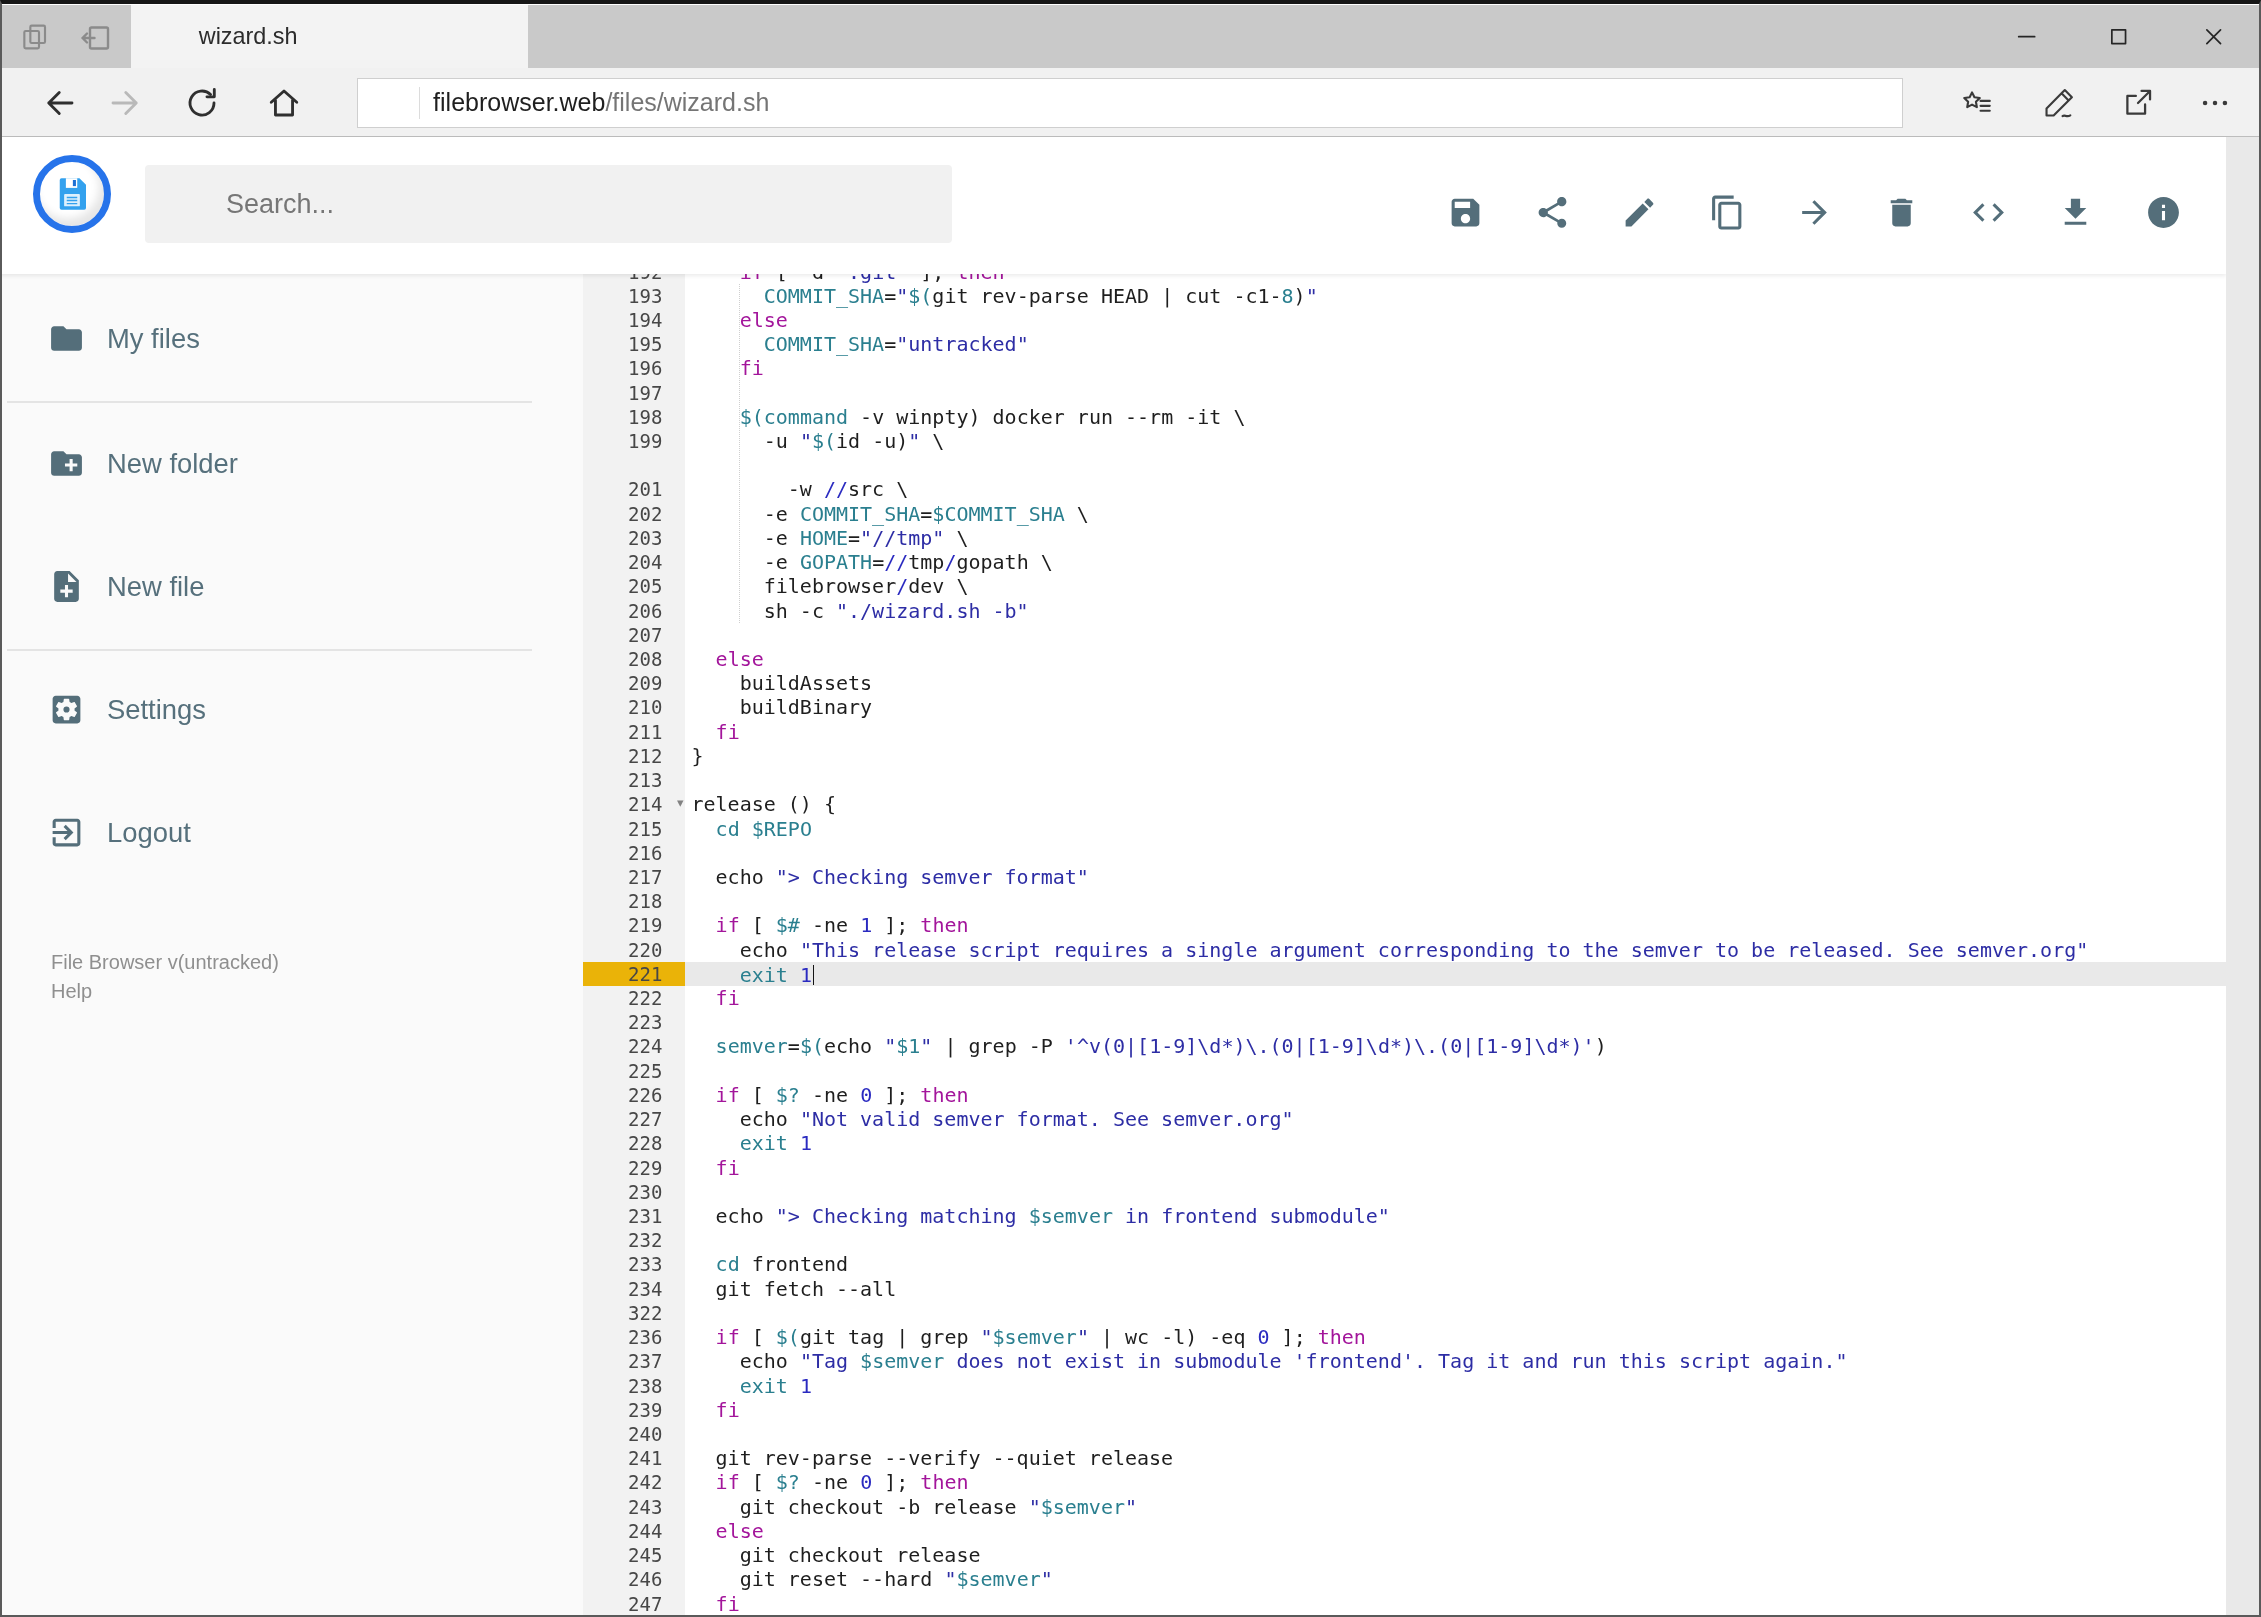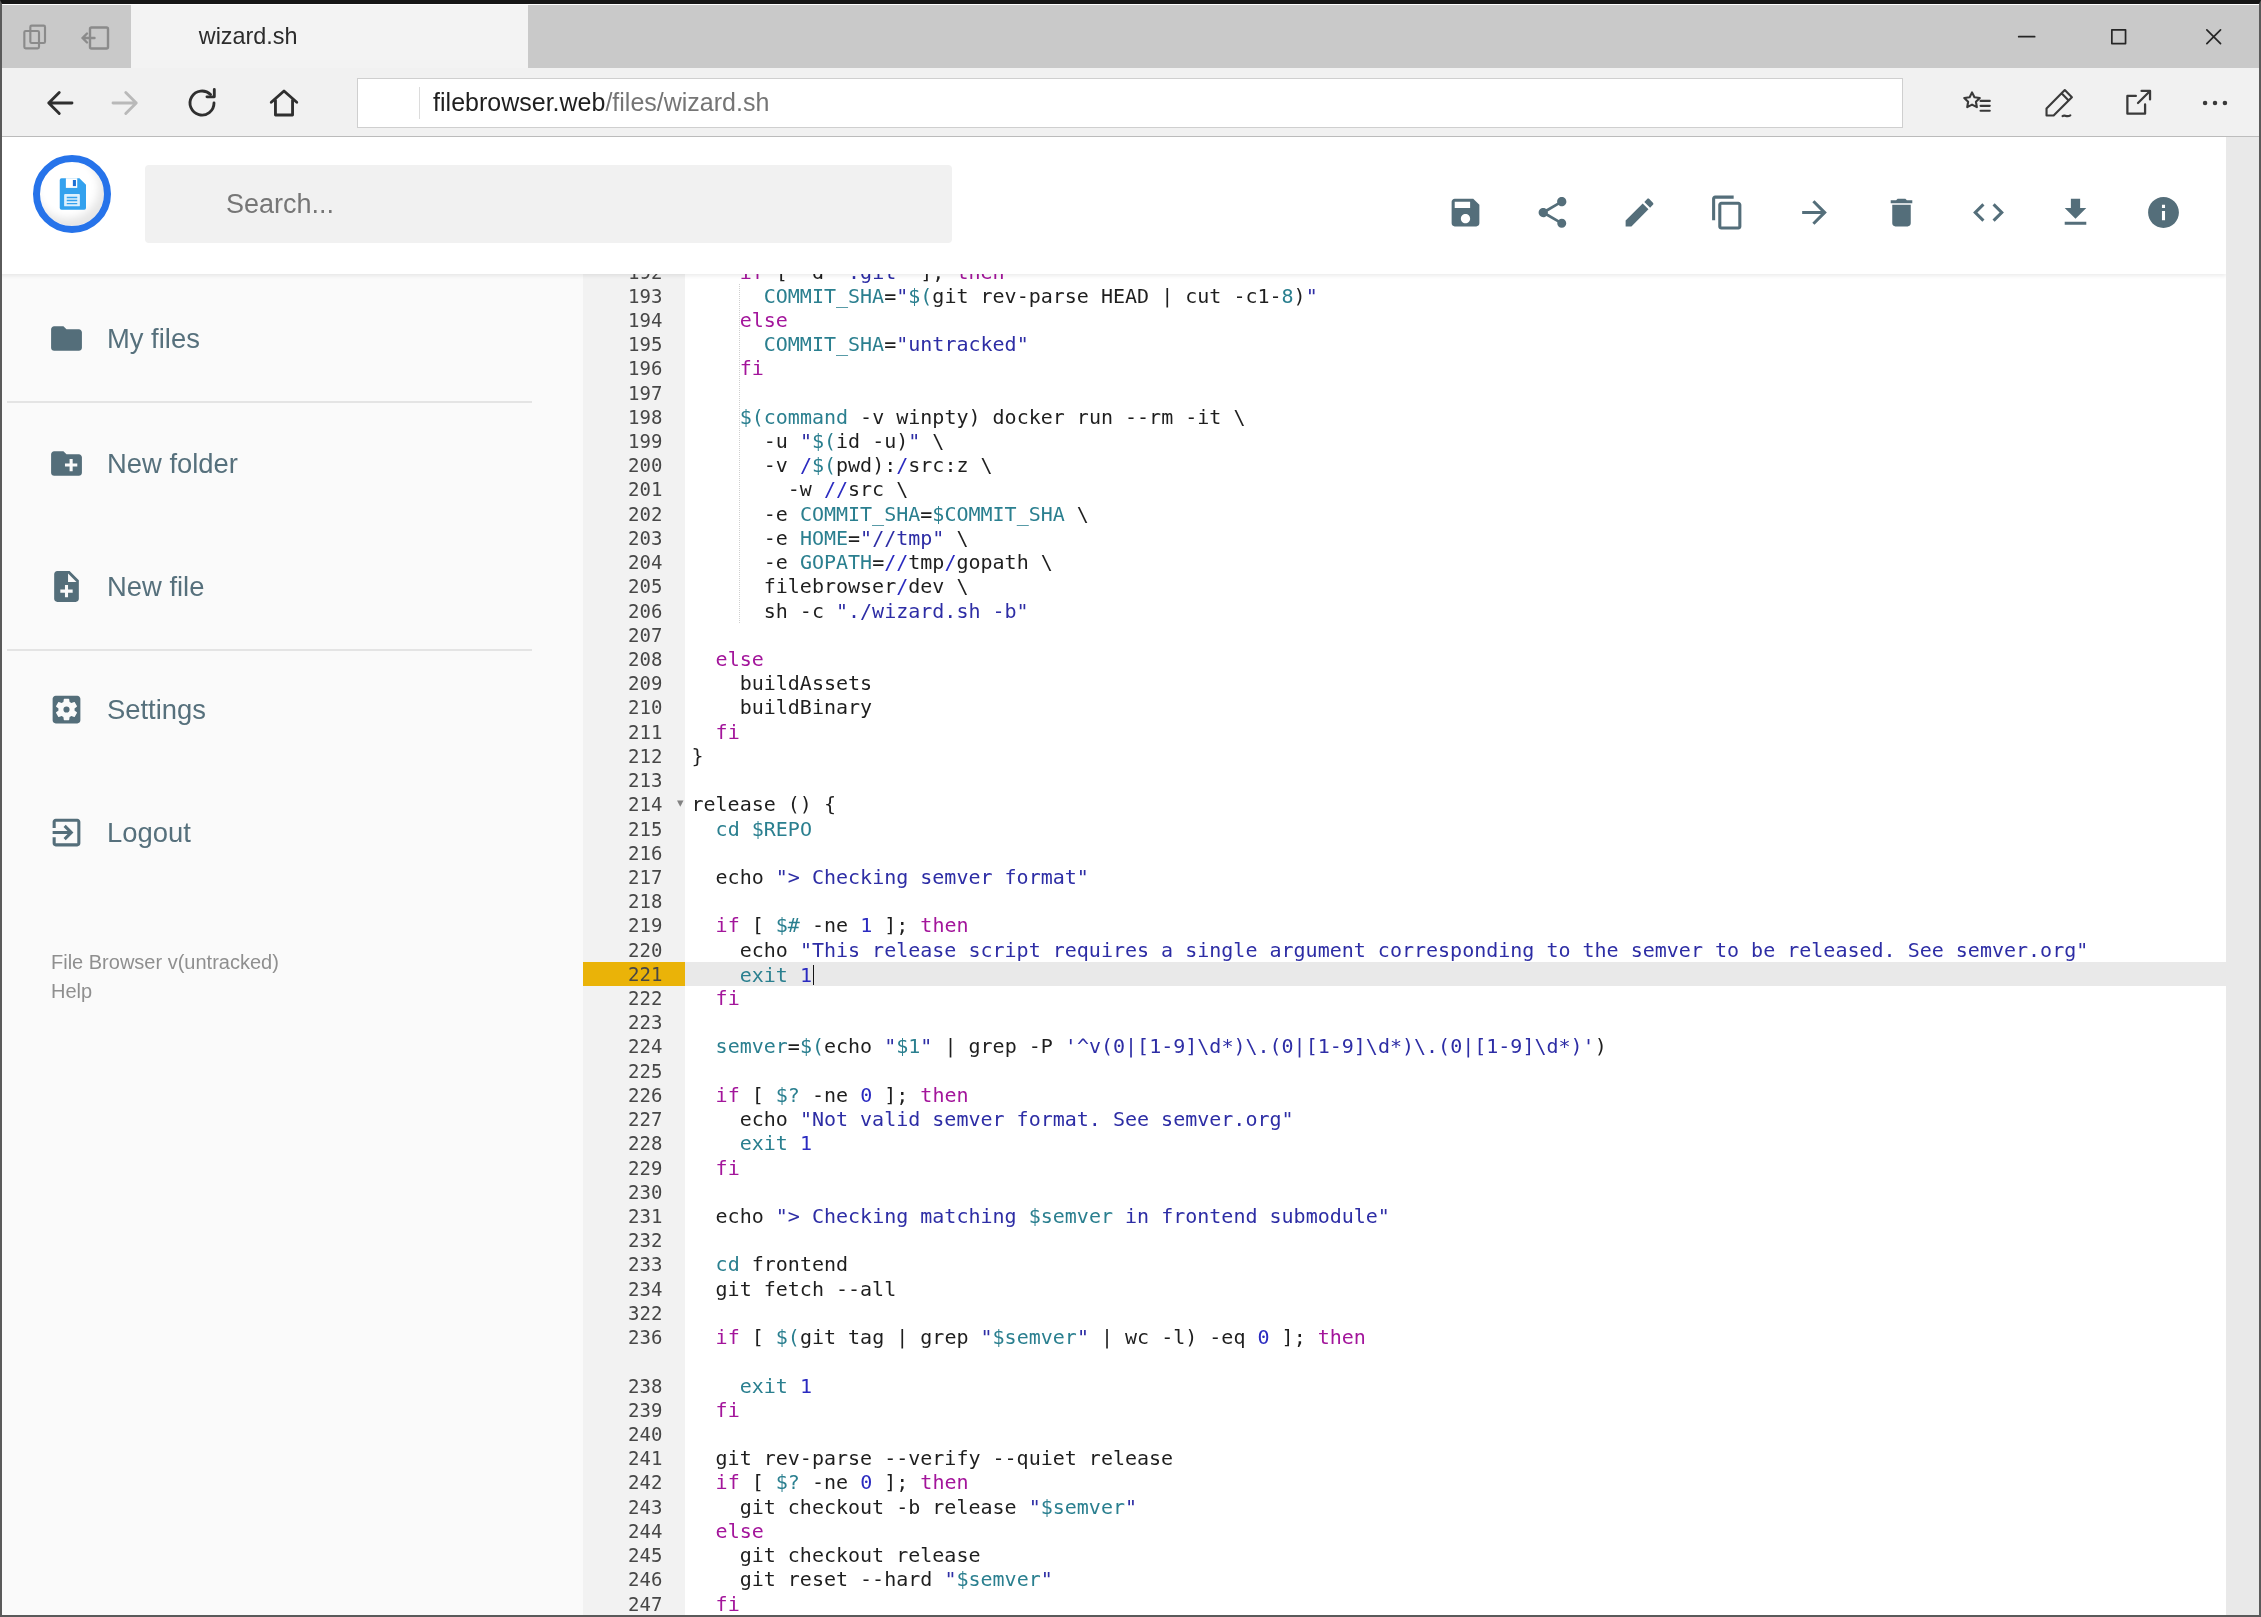--- a/index.html
+++ b/index.html
@@ -334,24 +334,20 @@
         <div class="codecell"></div>
       </div>
       <div class="cm-line" style="top: 131px;">
         <div class="gut"><span>198</span></div>
         <div class="codecell"><span class="tk-p">    </span><span class="tk-v">$(</span><span class="tk-v">command</span><span class="tk-p"> -v winpty) docker run --rm -it \</span></div>
       </div>
       <div class="cm-line" style="top: 155px;">
         <div class="gut"><span>199</span></div>
         <div class="codecell"><span class="tk-p">      -u </span><span class="tk-s">"</span><span class="tk-v">$(</span><span class="tk-p">id -u)</span><span class="tk-s">"</span><span class="tk-p"> \</span></div>
       </div>
-      <div class="cm-line" style="top: 179px;">
-        <div class="gut"><span>200</span></div>
-        <div class="codecell"><span class="tk-p">      -v </span><span class="tk-n">/</span><span class="tk-v">$(</span><span class="tk-p">pwd):</span><span class="tk-n">/</span><span class="tk-p">src:z \</span></div>
-      </div>
       <div class="cm-line" style="top: 203px; gap: 24px;">
         <div class="gut"><span>201</span></div>
         <div class="codecell"><span class="tk-p">      -w </span><span class="tk-n">//</span><span class="tk-p">src \</span></div>
       </div>
       <div class="cm-line" style="top: 228px;">
         <div class="gut"><span>202</span></div>
         <div class="codecell"><span class="tk-p">      -e </span><span class="tk-v">COMMIT_SHA</span><span class="tk-p">=</span><span class="tk-v">$COMMIT_SHA</span><span class="tk-p"> \</span></div>
       </div>
       <div class="cm-line" style="top: 252px;">
         <div class="gut"><span>203</span></div>
@@ -481,20 +477,24 @@
         <div class="gut"><span>234</span></div>
         <div class="codecell"><span class="tk-p">  git fetch --all</span></div>
       </div>
       <div class="cm-line" style="top: 1027px;">
         <div class="gut"><span>322</span></div>
         <div class="codecell"></div>
       </div>
       <div class="cm-line" style="top: 1051px;">
         <div class="gut"><span>236</span></div>
         <div class="codecell"><span class="tk-p">  </span><span class="tk-k">if</span><span class="tk-p"> [ </span><span class="tk-v">$(</span><span class="tk-p">git tag | grep </span><span class="tk-s">"</span><span class="tk-v">$semver</span><span class="tk-s">"</span><span class="tk-p"> | wc -l) -eq </span><span class="tk-n">0</span><span class="tk-p"> ]; </span><span class="tk-k">then</span></div>
+      </div>
+      <div class="cm-line" style="top: 1075px;">
+        <div class="gut"><span>237</span></div>
+        <div class="codecell"><span class="tk-p">    echo </span><span class="tk-s">"Tag </span><span class="tk-v">$semver</span><span class="tk-s"> does not exist in submodule 'frontend'. Tag it and run this script again."</span></div>
       </div>
       <div class="cm-line" style="top: 1100px;">
         <div class="gut"><span>238</span></div>
         <div class="codecell"><span class="tk-p">    </span><span class="tk-v">exit</span><span class="tk-p"> </span><span class="tk-n">1</span></div>
       </div>
       <div class="cm-line" style="top: 1124px;">
         <div class="gut"><span>239</span></div>
         <div class="codecell"><span class="tk-p">  </span><span class="tk-k">fi</span></div>
       </div>
       <div class="cm-line" style="top: 1148px;">

